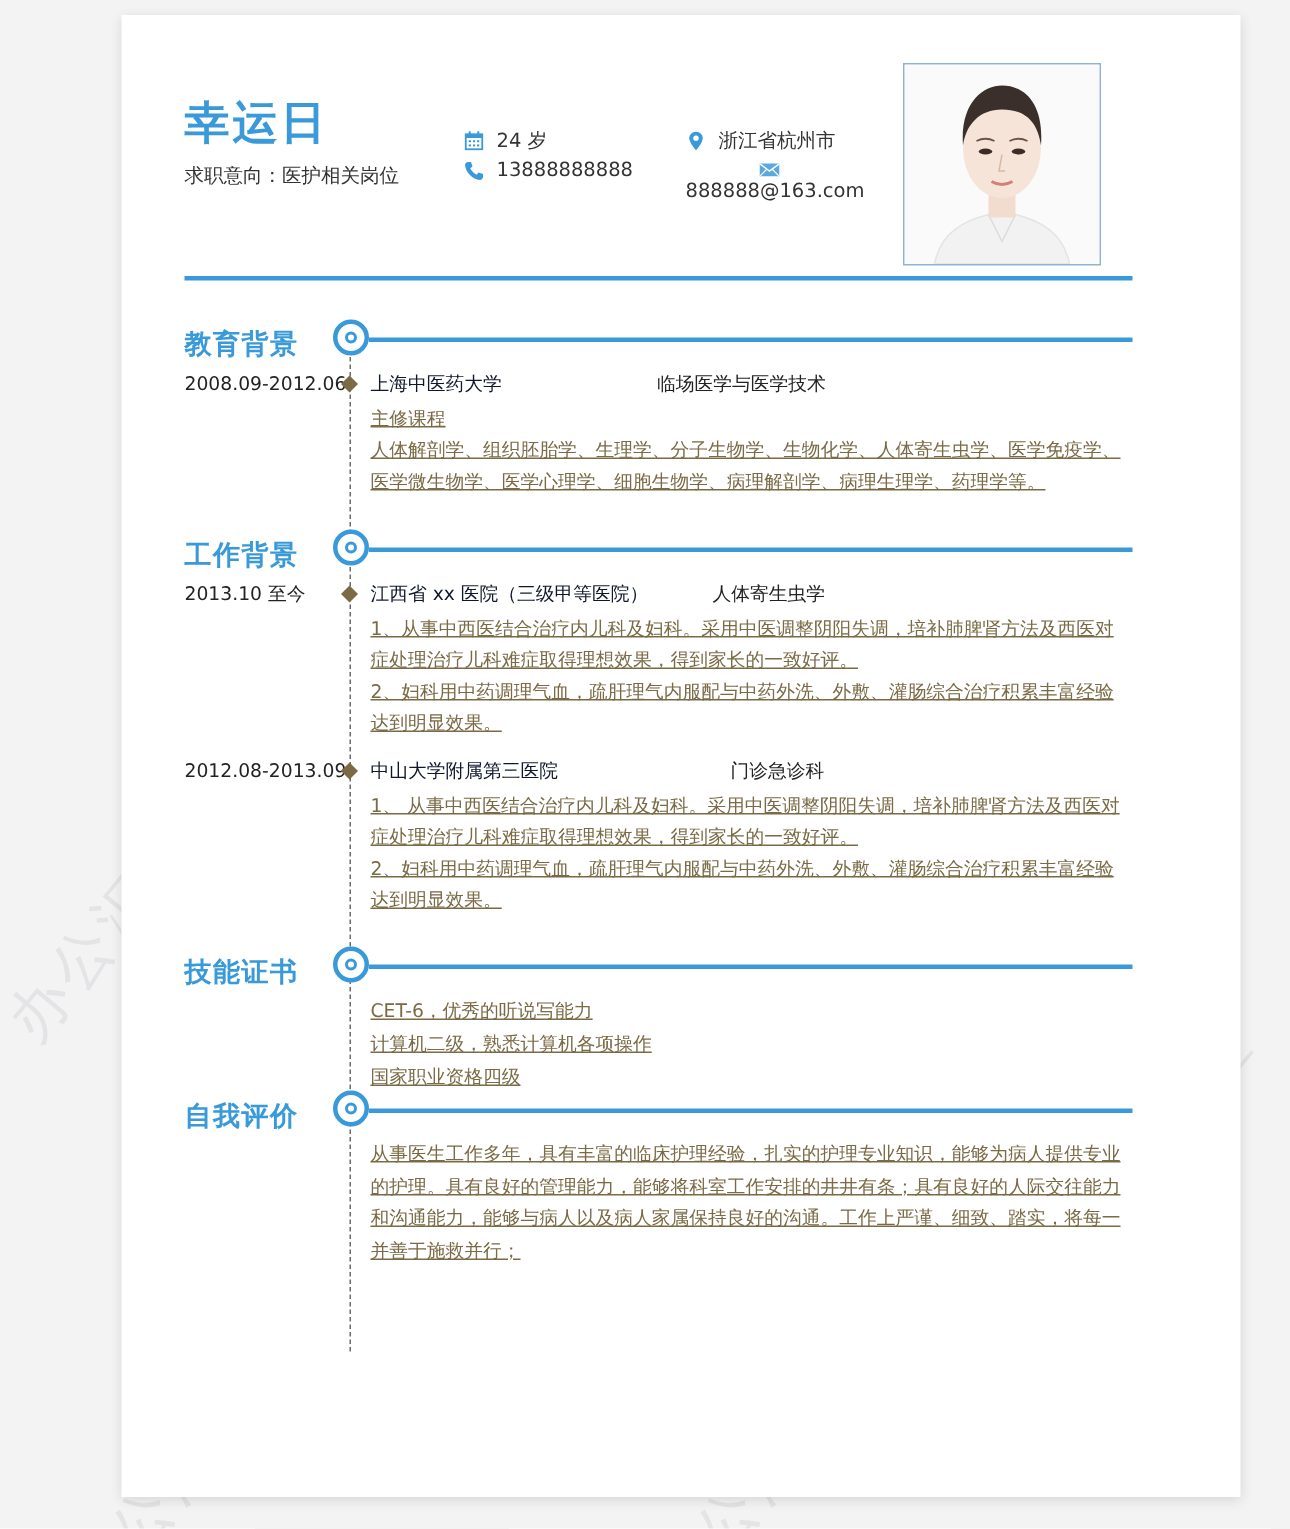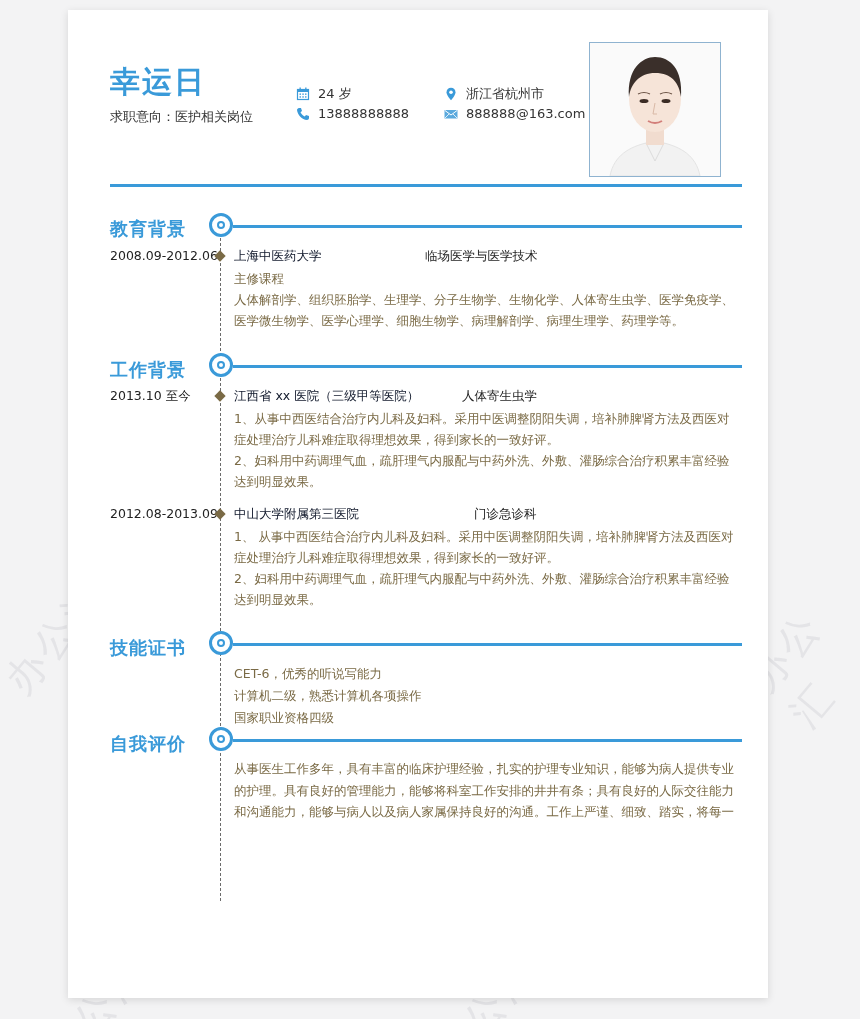--- a/index.html
+++ b/index.html
@@ -8,23 +8,24 @@
       background: #f3f3f4;
       font-family: "DejaVu Sans", "Liberation Sans", sans-serif;
       position: relative;
     }
     .watermark {
       position: absolute; color: rgba(200,200,205,0.35);
       font-size: 40px; transform: rotate(-50deg); pointer-events: none;
       font-family: "DejaVu Sans", sans-serif; letter-spacing: 4px;
     }
     .page {
-      position: absolute; left: 68px; top: 10px; width: 700px; height: 988px;
+      position: absolute; left: 81px; top: 10px; width: 700px; height: 988px;
       background: #ffffff;
       box-shadow: 0 2px 8px rgba(0,0,0,0.12);
+      padding-left: 46px;
     }
     .name {
       position: absolute; left: 42px; top: 52px;
       font-size: 30px; font-weight: bold; color: #3a9ad9; letter-spacing: 2px;
     }
     .intent {
       position: absolute; left: 42px; top: 98px; font-size: 13px; color: #333;
     }
     .info { position: absolute; font-size: 13px; color: #333; display: flex; align-items: center; }
     .info .ico { width: 14px; height: 14px; margin-right: 8px; display: inline-block; }
@@ -56,21 +57,21 @@
     .date { position: absolute; left: 42px; font-size: 12.5px; color: #222; }
     .diamond {
       position: absolute; left: 148px; width: 8px; height: 8px; background: #7a6a45;
       transform: rotate(45deg);
     }
     .entry-org { position: absolute; left: 166px; font-size: 12.5px; color: #0f172a; }
     .entry-role { position: absolute; font-size: 12.5px; color: #222; }
     .body-text {
       position: absolute; left: 166px; width: 500px; font-size: 12.5px; line-height: 21px; color: #7a6a45;
     }
-    .body-text p { margin: 0; }
+    .body-text p { margin: 0; text-decoration: underline; }
   </style>
 </head>
 <body>
 
 <div class="watermark" style="left:-10px; top:610px;">办公汇</div>
 <div class="watermark" style="left:760px; top:610px;">办公汇</div>
 <div class="watermark" style="left:30px; top:985px;">办公汇</div>
 <div class="watermark" style="left:420px; top:985px;">办公汇</div>
 <div class="watermark" style="left:800px; top:985px;">办公汇</div>
 
@@ -108,21 +109,21 @@
   </div>
   <div class="info" style="left:376px; top:75px;">
     <span class="ico">
       <svg width="14" height="14" viewBox="0 0 14 14">
           <path d="M7 0.8 C4.3 0.8 2.5 2.8 2.5 5.2 C2.5 8.3 7 13.2 7 13.2 C7 13.2 11.5 8.3 11.5 5.2 C11.5 2.8 9.7 0.8 7 0.8 Z" fill="#3a9ad9"></path>
           <circle cx="7" cy="5.2" r="1.8" fill="#fff"></circle>
         </svg>
     </span>
     <span>浙江省杭州市</span>
   </div>
-  <div class="info" style="left:376px; top:96px;">
+  <div class="info" style="left:376px; top:96px;flex-direction:column;">
     <span class="ico">
       <svg width="14" height="14" viewBox="0 0 14 14">
           <rect x="0.5" y="3" width="13" height="8.5" fill="#5aa9dd"></rect>
           <path d="M0.8 3.4 L7 8 L13.2 3.4" fill="none" stroke="#fff" stroke-width="1"></path>
           <path d="M0.8 11.2 L5 7 M13.2 11.2 L9 7" stroke="#fff" stroke-width="0.8"></path>
         </svg>
     </span>
     <span>888888@163.com</span>
   </div>
 
@@ -196,15 +197,16 @@
     <p>国家职业资格四级</p>
   </div>
 
   <div class="section-title" style="top:722px;">自我评价</div>
   <div class="section-circle" style="top:717px;"></div>
   <div class="section-line" style="top:729px;"></div>
   <div class="body-text" style="top:748px; line-height:21.5px;">
     <p>从事医生工作多年，具有丰富的临床护理经验，扎实的护理专业知识，能够为病人提供专业</p>
     <p>的护理。具有良好的管理能力，能够将科室工作安排的井井有条；具有良好的人际交往能力</p>
     <p>和沟通能力，能够与病人以及病人家属保持良好的沟通。工作上严谨、细致、踏实，将每一</p>
+    <p>并善于施救并行；</p>
   </div>
 
 </div>
 
 </body></html>

